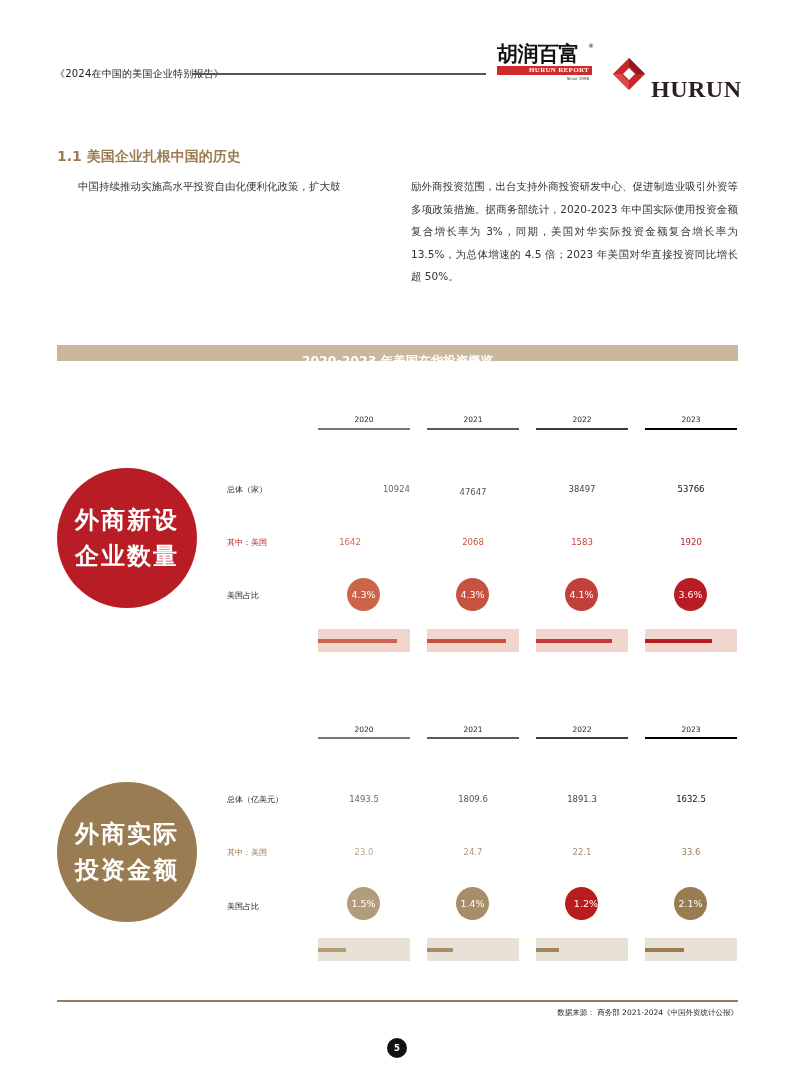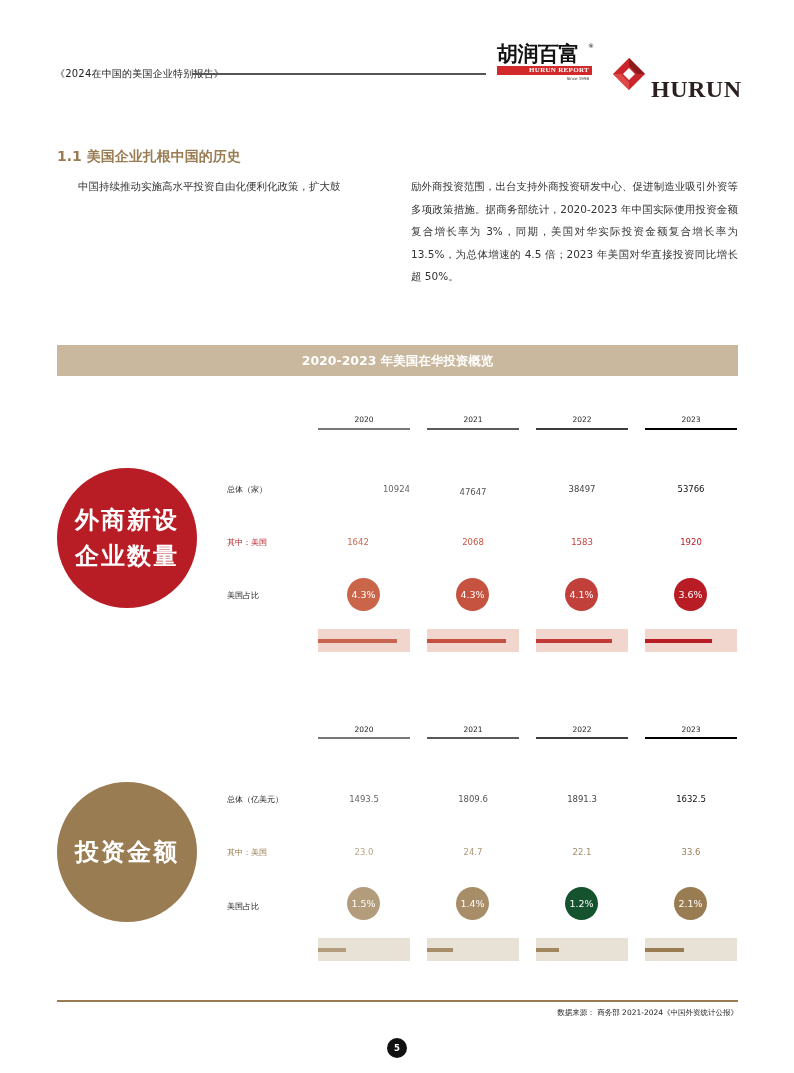--- a/index.html
+++ b/index.html
@@ -18,21 +18,21 @@
   .logo-hurun { position: absolute; left: 612px; top: 44px; display: flex; align-items: center; }
   .logo-hurun .mark { width: 34px; height: 34px; position: relative; }
   .logo-hurun .word { font-family: "Liberation Serif", serif; font-size: 24px; font-weight: bold; color: #2b1f1f; margin-left: 5px; letter-spacing: 0.5px; margin-top: 32px; }
 
   .section-title { position: absolute; left: 57px; top: 148px; font-size: 14px; font-weight: bold; color: #9a7c52; }
   .para-col { position: absolute; font-size: 10.5px; line-height: 22.5px; color: #333; text-align: justify; }
   .para-col.left { left: 57px; top: 175px; width: 326px; }
   .para-col.right { left: 411px; top: 175px; width: 327px; }
   .para-col p.indent { text-indent: 2em; }
 
-  .banner { position: absolute; left: 57px; top: 345px; width: 681px; height: 31px; background: #c9b89e; color: #fff; font-weight: bold; font-size: 12.5px; text-align: center; line-height: 31px; }
+  .banner { position: absolute; left: 57px; top: 345px; width: 681px; height: 16px; background: #c9b89e; color: #fff; font-weight: bold; font-size: 12.5px; text-align: center; line-height: 31px; }
 
   .year-head { position: absolute; width: 92px; text-align: center; font-size: 7.5px; color: #222; }
   .year-line { position: absolute; width: 92px; height: 2px; }
 
   .big-circle { position: absolute; width: 140px; height: 140px; border-radius: 50%; color: #fff; font-weight: bold; font-size: 24px; line-height: 36px; text-align: center; display: flex; flex-direction: column; justify-content: center; letter-spacing: 2px; }
 
   .row-label { position: absolute; left: 227px; font-size: 8px; color: #222; }
   .cell { position: absolute; width: 92px; text-align: center; font-size: 8.5px; }
   .pct-circle { position: absolute; width: 33px; height: 33px; border-radius: 50%; color: #fff; font-size: 9.5px; text-align: center; line-height: 33px; }
 
@@ -95,21 +95,21 @@
 
   <div class="row-label" style="top:484px;">总体（家）</div>
   <div class="row-label" style="top:537px; color:#b81c25;">其中：美国</div>
   <div class="row-label" style="top:590px;">美国占比</div>
 
   <div class="cell" style="left:318px; top:484px; color:#666;text-align:right;">10924</div>
   <div class="cell" style="left:427px; top:458px; color:#555;margin-top:29px;">47647</div>
   <div class="cell" style="left:536px; top:484px; color:#444;">38497</div>
   <div class="cell" style="left:645px; top:484px; color:#111;">53766</div>
 
-  <div class="cell" style="left:312px; top:537px; color:#c96a50;">1642</div>
+  <div class="cell" style="left:304px; top:537px; color:#c96a50;">1642</div>
   <div class="cell" style="left:427px; top:537px; color:#c45544;">2068</div>
   <div class="cell" style="left:536px; top:537px; color:#c23f3a;">1583</div>
   <div class="cell" style="left:645px; top:537px; color:#b81c25;">1920</div>
 
   <div class="pct-circle" style="left:347px; top:578px; background:#cb6549;">4.3%</div>
   <div class="pct-circle" style="left:456px; top:578px; background:#c65340;">4.3%</div>
   <div class="pct-circle" style="left:565px; top:578px; background:#c2403a;">4.1%</div>
   <div class="pct-circle" style="left:674px; top:578px; background:#b81c25;">3.6%</div>
 
   <div class="bar-bg" style="left:318px; top:629px; background:#f0d6cc;">
@@ -130,40 +130,41 @@
   <div class="year-head" style="left:318px; top:725px;">2020</div>
   <div class="year-head" style="left:427px; top:725px;">2021</div>
   <div class="year-head" style="left:536px; top:725px;">2022</div>
   <div class="year-head" style="left:645px; top:725px;">2023</div>
   <div class="year-line" style="left:318px; top:737px; background:#777;"></div>
   <div class="year-line" style="left:427px; top:737px; background:#5a5a5a;"></div>
   <div class="year-line" style="left:536px; top:737px; background:#3c3c3c;"></div>
   <div class="year-line" style="left:645px; top:737px; background:#000;"></div>
 
   <div class="big-circle" style="left:57px; top:782px; background:#9a7c52;">
+    <div>外商实际</div>
     <div>投资金额</div>
   </div>
 
   <div class="row-label" style="top:794px;">总体（亿美元）</div>
   <div class="row-label" style="top:847px; color:#9a7c52;">其中：美国</div>
   <div class="row-label" style="top:901px;">美国占比</div>
 
   <div class="cell" style="left:318px; top:794px; color:#666;">1493.5</div>
   <div class="cell" style="left:427px; top:794px; color:#555;">1809.6</div>
   <div class="cell" style="left:536px; top:794px; color:#444;">1891.3</div>
   <div class="cell" style="left:645px; top:794px; color:#111;">1632.5</div>
 
   <div class="cell" style="left:318px; top:847px; color:#b8a688;">23.0</div>
   <div class="cell" style="left:427px; top:847px; color:#ad9876;">24.7</div>
   <div class="cell" style="left:536px; top:847px; color:#a38c66;">22.1</div>
   <div class="cell" style="left:645px; top:847px; color:#9a7c52;">33.6</div>
 
   <div class="pct-circle" style="left:347px; top:887px; background:#b39c7b;">1.5%</div>
   <div class="pct-circle" style="left:456px; top:887px; background:#a88e68;">1.4%</div>
-  <div class="pct-circle" style="left:565px; top:887px; background:#14532d;">1.2%</div>
+  <div class="pct-circle" style="left:565px; top:887px; background:#b91c1c;text-align:right;">1.2%</div>
   <div class="pct-circle" style="left:674px; top:887px; background:#9a7c52;">2.1%</div>
 
   <div class="bar-bg" style="left:318px; top:938px; background:#e8e1d6;">
     <div class="bar-fill" style="width:28px; background:#b39c7b;"></div>
   </div>
   <div class="bar-bg" style="left:427px; top:938px; background:#e8e1d6;">
     <div class="bar-fill" style="width:26px; background:#a88e68;"></div>
   </div>
   <div class="bar-bg" style="left:536px; top:938px; background:#e8e1d6;">
     <div class="bar-fill" style="width:23px; background:#a2865d;"></div>

